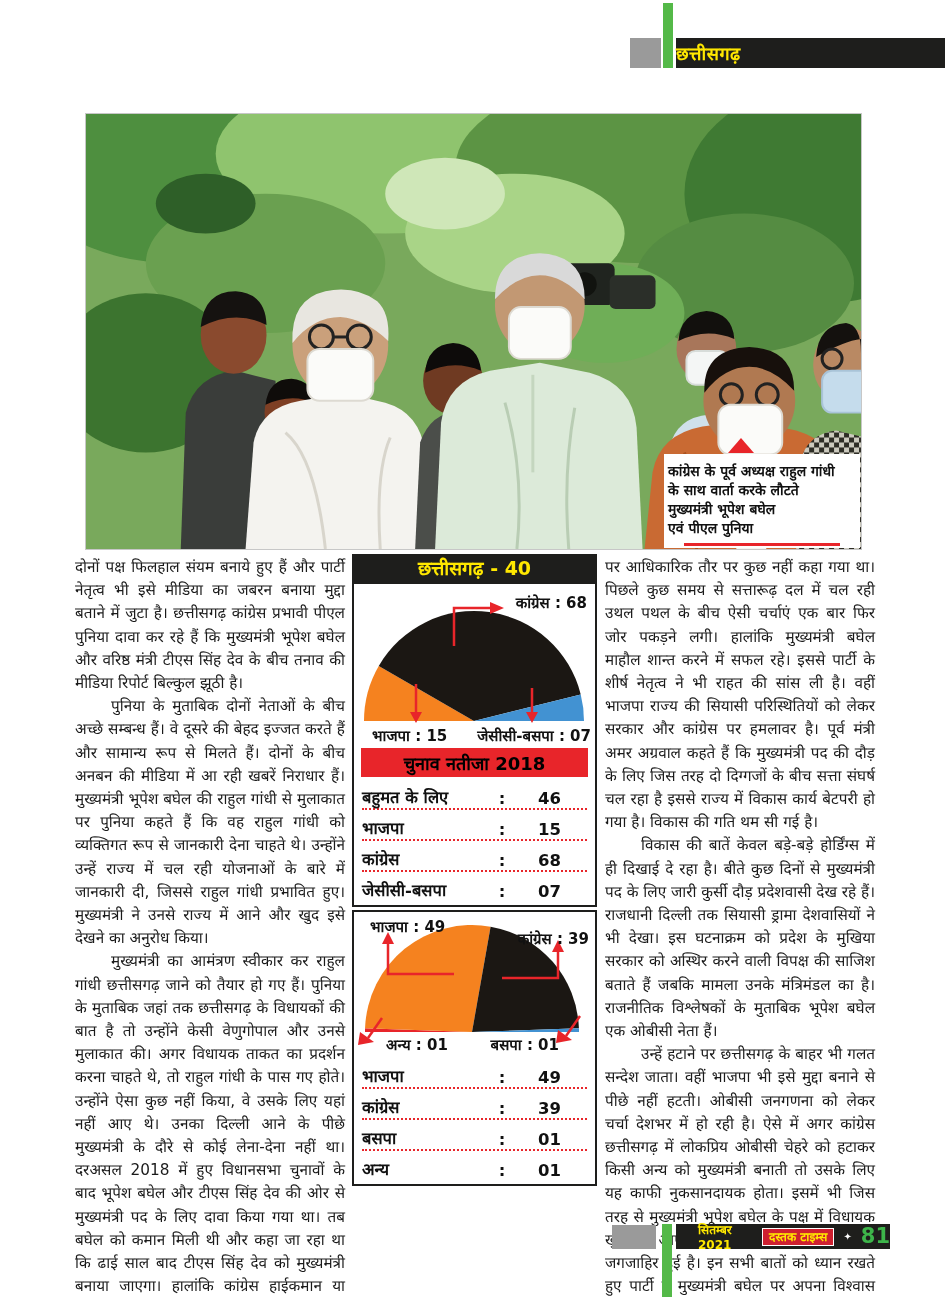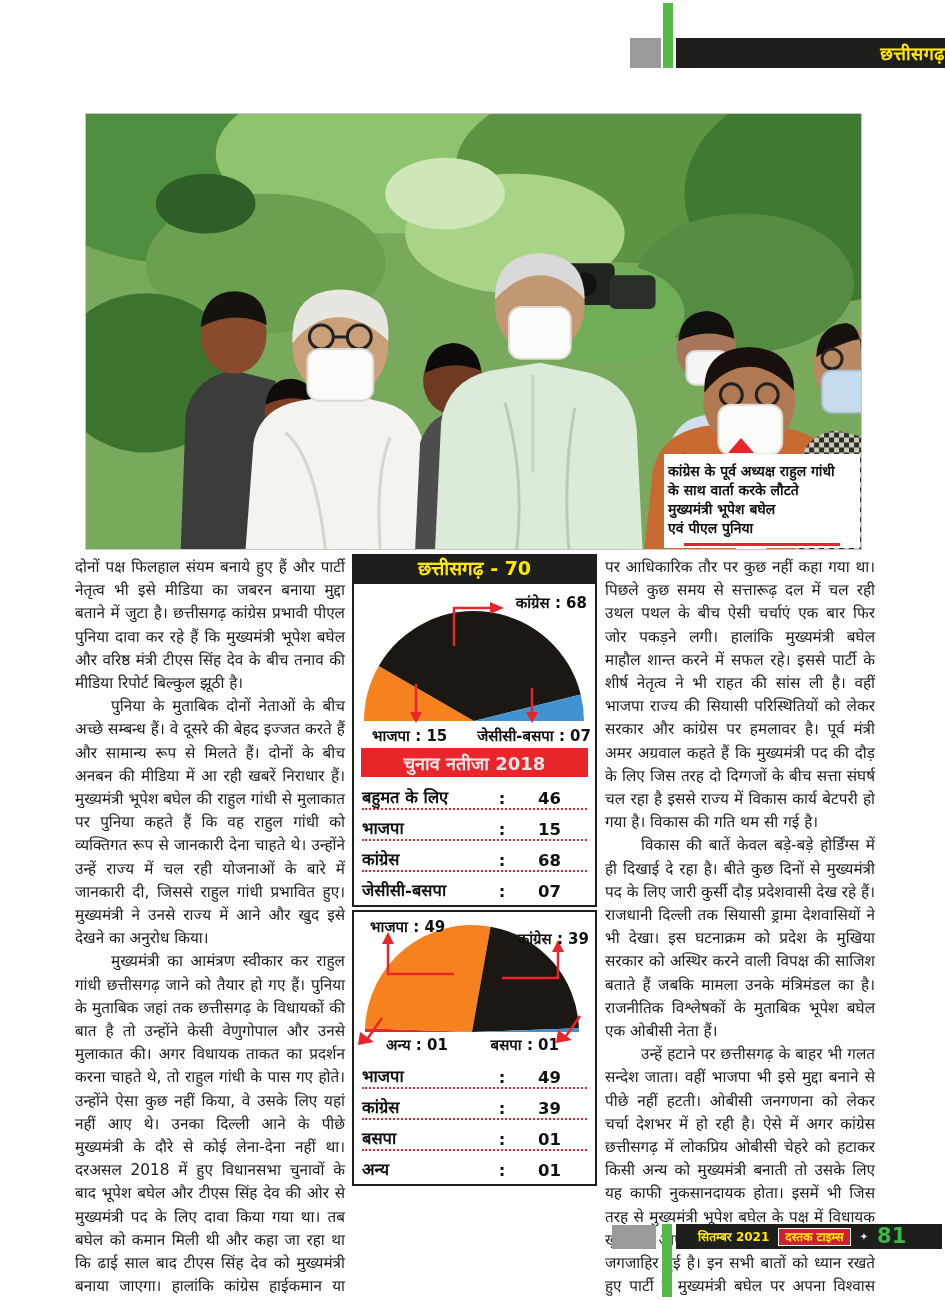--- a/index.html
+++ b/index.html
@@ -4,21 +4,21 @@
 <style>
   html,body{margin:0;padding:0;}
   body{
     width:945px;height:1300px;position:relative;background:#ffffff;overflow:hidden;
     font-family:"DejaVu Sans","Liberation Sans",sans-serif;color:#1a1a1a;
   }
   
   .band-gray{position:absolute;left:630px;top:38px;width:31px;height:30px;background:#9a9a9a;}
   .band-green{position:absolute;left:663px;top:3px;width:10px;height:65px;background:#54b948;}
   .band-black{position:absolute;left:676px;top:38px;width:269px;height:30px;background:#1e1e1c;
-    color:#ffe800;font-weight:bold;font-size:18px;display:flex;align-items:center;justify-content:flex-end;letter-spacing:.5px;}
+    color:#ffe800;font-weight:bold;font-size:18px;display:flex;align-items:center;justify-content:flex-start;letter-spacing:.5px;}
   
   .photo{position:absolute;left:85px;top:113px;width:777px;height:437px;border:1px solid #c7c7c7;box-sizing:border-box;background:#79a95c;}
   .photo svg{display:block;width:100%;height:100%;}
   .caption{position:absolute;right:1px;bottom:1px;width:196px;background:#ffffff;padding:8px 4px 10px;box-sizing:border-box;
     text-align:left;font-weight:bold;font-size:14px;line-height:19px;color:#111;}
   .caption .tri{position:absolute;top:-16px;left:64px;width:0;height:0;
     border-left:13px solid transparent;border-right:13px solid transparent;border-bottom:15px solid #e8252a;}
   .caption .underline{position:absolute;left:10%;bottom:2px;width:80%;height:3px;background:#e8252a;}
   
   .col{position:absolute;top:556px;width:270px;}
@@ -36,33 +36,33 @@
   .chart-area svg.pie{position:absolute;left:0;}
   .chart-area svg.arrows{position:absolute;left:0;top:0;}
   .callout{position:absolute;font-weight:bold;font-size:15px;color:#111;white-space:nowrap;}
   .c0-tr{right:8px;top:8px;}
   .c0-bl{left:18px;bottom:3px;}
   .c0-br{right:4px;bottom:3px;}
   .c1-tl{left:16px;top:4px;}
   .c1-tr{right:6px;top:16px;}
   .c1-bl{left:32px;bottom:2px;text-align:center;}
   .c1-br{right:36px;bottom:2px;}
-  .result-bar{margin:0 7px;height:29px;background:#e8252a;color:#e5e5e5;font-weight:bold;font-size:18px;
+  .result-bar{margin:0 7px;height:29px;background:#e8252a;color:#000000;font-weight:bold;font-size:18px;
     display:flex;align-items:center;justify-content:center;}
   .rtable{padding:2px 8px 4px;}
   .rrow{display:flex;align-items:flex-end;height:29px;font-weight:bold;font-size:16.5px;color:#111;
     border-bottom:2px dotted #e8252a;}
   .rrow:last-child{border-bottom:none;}
   .rlabel{width:128px;}
   .rcolon{width:24px;text-align:center;}
   .rvalue{flex:1;padding-left:24px;}
   
   .f-gray{position:absolute;left:612px;top:1225px;width:44px;height:24px;background:#9a9a9a;}
   .f-green{position:absolute;left:662px;top:1224px;width:10px;height:73px;background:#54b948;}
-  .f-black{position:absolute;left:676px;top:1224px;width:266px;height:25px;background:#1e1e1c;
+  .f-black{position:absolute;left:676px;top:1224px;width:214px;height:25px;background:#1e1e1c;
     display:flex;align-items:center;gap:9px;padding-left:22px;box-sizing:border-box;}
   .f-date{color:#ffe800;font-weight:bold;font-size:12px;}
   .f-logo{background:#cf2030;border:1px solid #fff;color:#ffe800;font-weight:bold;font-size:12px;
     padding:0 6px;line-height:16px;white-space:nowrap;}
   .f-sep{color:#ffffff;font-size:10px;}
   .f-page{color:#3db54a;font-weight:bold;font-size:21px;line-height:21px;}
 </style>
 </head>
 <body>
 
@@ -182,21 +182,21 @@
     <p class="indent">पुनिया के मुताबिक दोनों नेताओं के बीच अच्छे सम्बन्ध हैं। वे दूसरे की बेहद इज्जत करते हैं और सामान्य रूप से मिलते हैं। दोनों के बीच अनबन की मीडिया में आ रही खबरें निराधार हैं। मुख्यमंत्री भूपेश बघेल की राहुल गांधी से मुलाकात पर पुनिया कहते हैं कि वह राहुल गांधी को व्यक्तिगत रूप से जानकारी देना चाहते थे। उन्होंने उन्हें राज्य में चल रही योजनाओं के बारे में जानकारी दी, जिससे राहुल गांधी प्रभावित हुए। मुख्यमंत्री ने उनसे राज्य में आने और खुद इसे देखने का अनुरोध किया।</p>
     <p class="indent">मुख्यमंत्री का आमंत्रण स्वीकार कर राहुल गांधी छत्तीसगढ़ जाने को तैयार हो गए हैं। पुनिया के मुताबिक जहां तक छत्तीसगढ़ के विधायकों की बात है तो उन्होंने केसी वेणुगोपाल और उनसे मुलाकात की। अगर विधायक ताकत का प्रदर्शन करना चाहते थे, तो राहुल गांधी के पास गए होते। उन्होंने ऐसा कुछ नहीं किया, वे उसके लिए यहां नहीं आए थे। उनका दिल्ली आने के पीछे मुख्यमंत्री के दौरे से कोई लेना-देना नहीं था। दरअसल 2018 में हुए विधानसभा चुनावों के बाद भूपेश बघेल और टीएस सिंह देव की ओर से मुख्यमंत्री पद के लिए दावा किया गया था। तब बघेल को कमान मिली थी और कहा जा रहा था कि ढाई साल बाद टीएस सिंह देव को मुख्यमंत्री बनाया जाएगा। हालांकि कांग्रेस हाईकमान या राज्य के किसी नेता की ओर से इस</p>
   </div>
 <div class="col" id="col-right">
     <p>पर आधिकारिक तौर पर कुछ नहीं कहा गया था। पिछले कुछ समय से सत्तारूढ़ दल में चल रही उथल पथल के बीच ऐसी चर्चाएं एक बार फिर जोर पकड़ने लगी। हालांकि मुख्यमंत्री बघेल माहौल शान्त करने में सफल रहे। इससे पार्टी के शीर्ष नेतृत्व ने भी राहत की सांस ली है। वहीं भाजपा राज्य की सियासी परिस्थितियों को लेकर सरकार और कांग्रेस पर हमलावर है। पूर्व मंत्री अमर अग्रवाल कहते हैं कि मुख्यमंत्री पद की दौड़ के लिए जिस तरह दो दिग्गजों के बीच सत्ता संघर्ष चल रहा है इससे राज्य में विकास कार्य बेटपरी हो गया है। विकास की गति थम सी गई है।</p>
     <p class="indent">विकास की बातें केवल बड़े-बड़े होर्डिंग्स में ही दिखाई दे रहा है। बीते कुछ दिनों से मुख्यमंत्री पद के लिए जारी कुर्सी दौड़ प्रदेशवासी देख रहे हैं। राजधानी दिल्ली तक सियासी ड्रामा देशवासियों ने भी देखा। इस घटनाक्रम को प्रदेश के मुखिया सरकार को अस्थिर करने वाली विपक्ष की साजिश बताते हैं जबकि मामला उनके मंत्रिमंडल का है। राजनीतिक विश्लेषकों के मुताबिक भूपेश बघेल एक ओबीसी नेता हैं।</p>
     <p class="indent">उन्हें हटाने पर छत्तीसगढ़ के बाहर भी गलत सन्देश जाता। वहीं भाजपा भी इसे मुद्दा बनाने से पीछे नहीं हटती। ओबीसी जनगणना को लेकर चर्चा देशभर में हो रही है। ऐसे में अगर कांग्रेस छत्तीसगढ़ में लोकप्रिय ओबीसी चेहरे को हटाकर किसी अन्य को मुख्यमंत्री बनाती तो उसके लिए यह काफी नुकसानदायक होता। इसमें भी जिस तरह से मुख्यमंत्री भूपेश बघेल के पक्ष में विधायक खुलकर आए, उससे भी उनकी लोकप्रियता जगजाहिर हुई है। इन सभी बातों को ध्यान रखते हुए पार्टी ने मुख्यमंत्री बघेल पर अपना विश्वास बनाये रखा है।</p>
   </div>
 
 <section class="mid">
-  <div class="mid-title">छत्तीसगढ़ - 70</div>
+  <div class="mid-title">छत्तीसगढ़ - 40</div>
 
   <div class="chart-box">
     <div class="chart-area" style="height:164px;">
       <svg class="pie" id="pie0" width="241" height="131" viewBox="0 0 241 131" style="top:8px;">
           <path d="M 120 129 L 10.00 129.00 A 110 110 0 0 1 24.74 74.00 Z" fill="#f5821f"></path>
           <path d="M 120 129 L 24.74 74.00 A 110 110 0 0 1 226.73 102.39 Z" fill="#1b1713"></path>
           <path d="M 120 129 L 226.73 102.39 A 110 110 0 0 1 230.00 129.00 Z" fill="#4292d2"></path>
         </svg>
       <svg class="arrows" width="241" height="164" viewBox="0 0 241 164">
         <polyline points="100,62 100,24 136,24" fill="none" stroke="#e8252a" stroke-width="2.5"></polyline>

